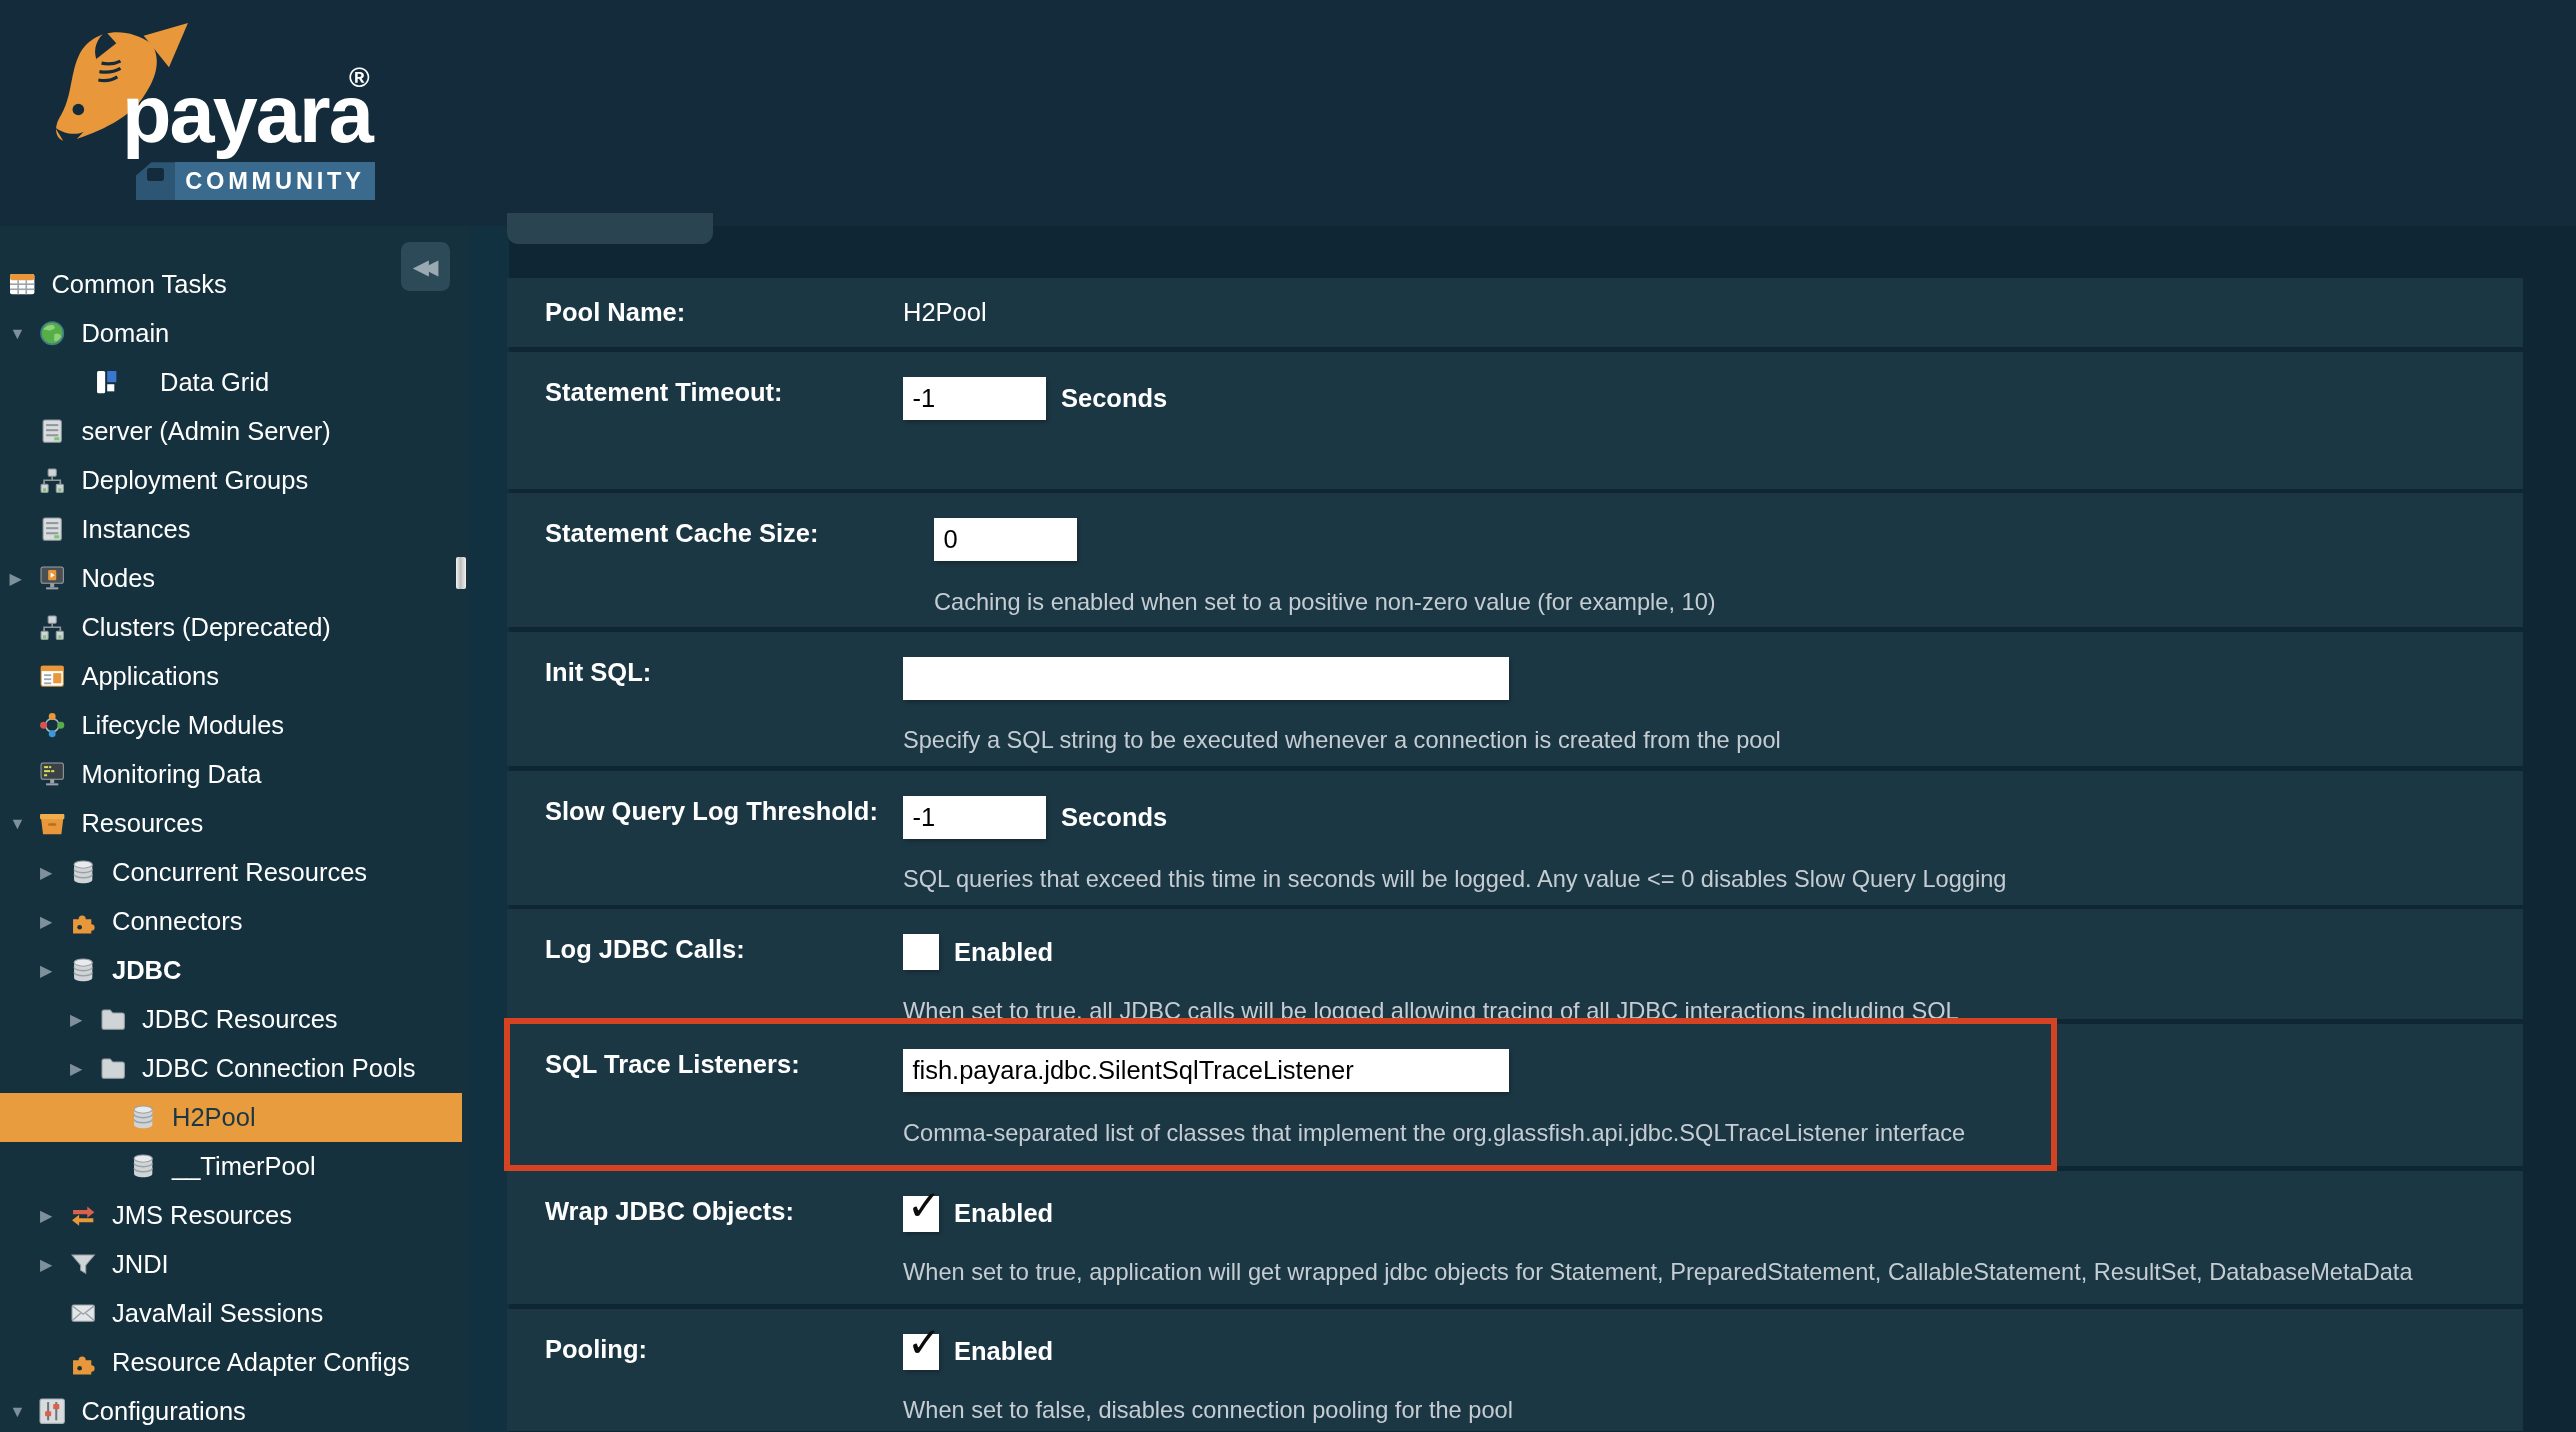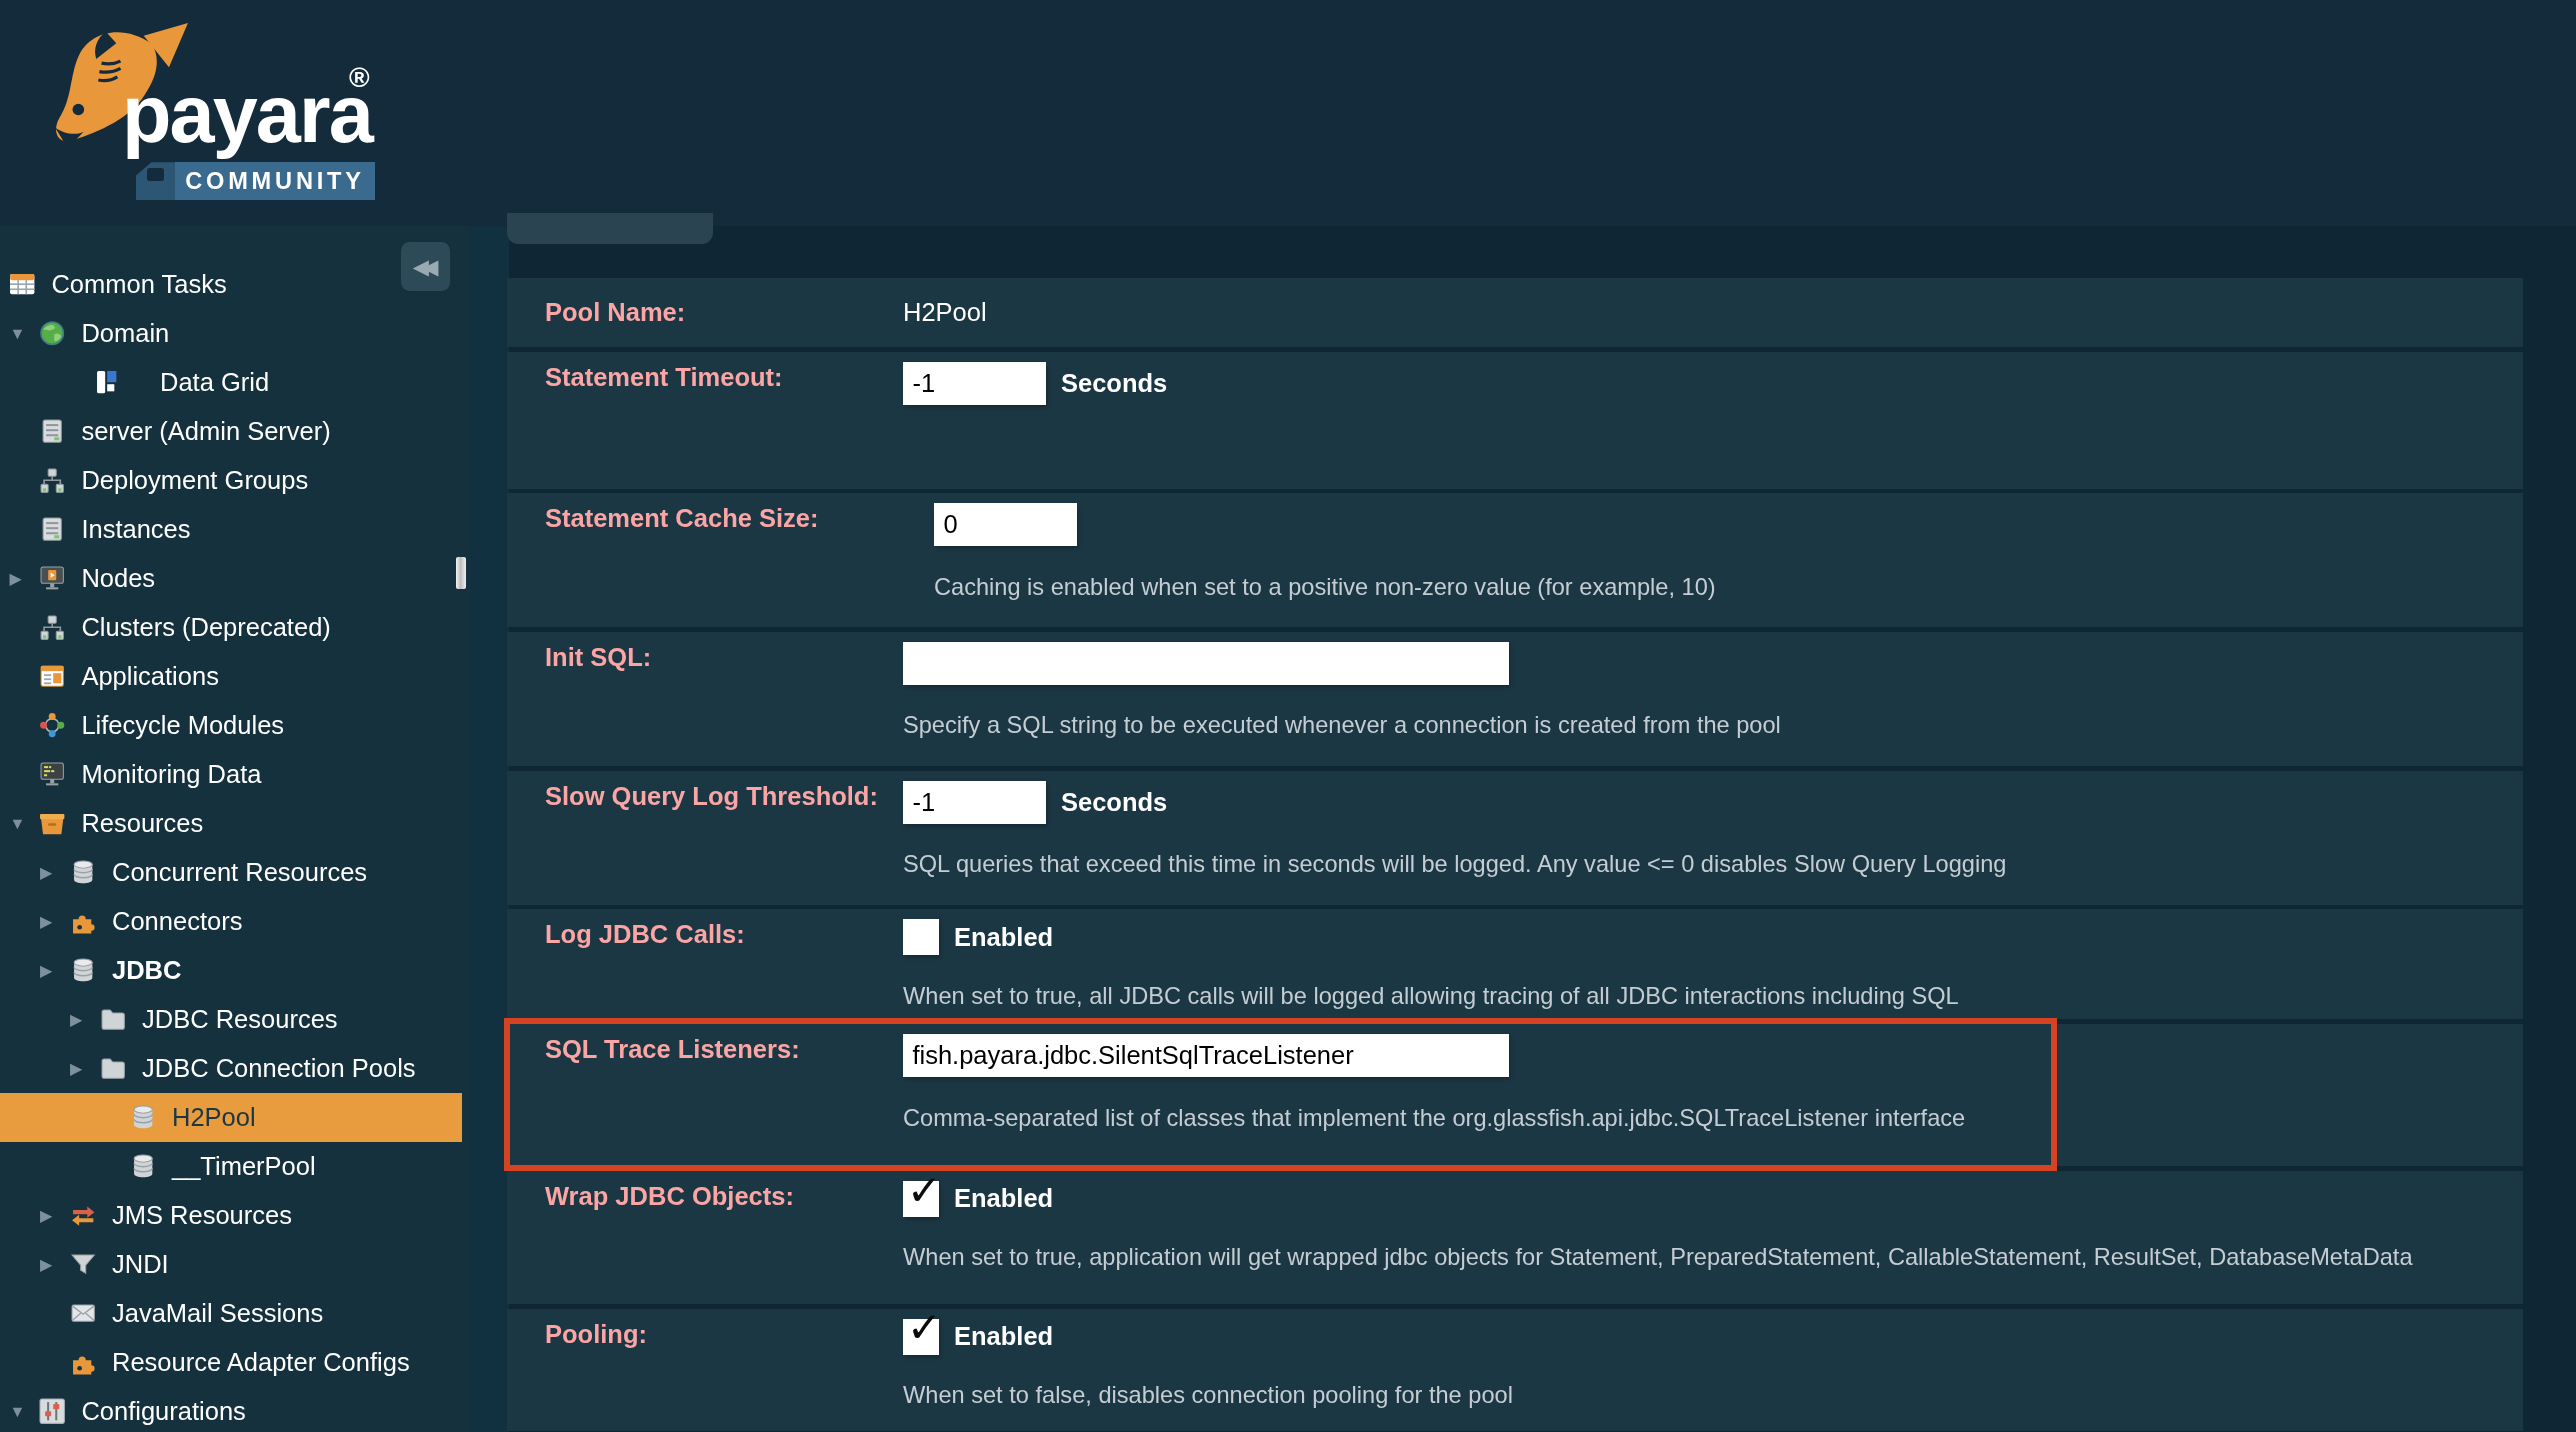--- a/index.html
+++ b/index.html
@@ -38,24 +38,24 @@
   .exp{width:30px;flex:0 0 30px;font-size:16px;color:#7e909b;text-align:left;}
   .tree-icon{width:28px;flex:0 0 28px;height:26.4px;display:inline-flex;align-items:center;}
   .tree-icon svg{width:26.4px;height:26.4px;}
   .tree-label{margin-left:14px;font-size:25.5px;color:#ffffff;white-space:nowrap;}
   .tree-label.bold{font-weight:bold;}
   
   .tab-frag{position:absolute;left:507px;top:213px;width:206px;height:31px;background:#2a4452;
     border-radius:0 0 11.3px 11.3px;cursor:pointer;}
   
   .form-table{position:absolute;left:507px;top:278px;width:2016px;display:flex;flex-direction:column;gap:4.7px;}
-  .form-row{background:#1c3744;display:flex;box-sizing:border-box;padding-top:10px;}
+  .form-row{background:#1c3744;display:flex;box-sizing:border-box;padding-top:25px;}
   .form-row.center{align-items:center;padding-top:0;}
   .row-label{width:358px;flex:0 0 358px;padding-left:38px;box-sizing:content-box;
-    font-size:25.5px;font-weight:bold;color:#fca5a5;line-height:1.2;}
+    font-size:25.5px;font-weight:bold;color:#ffffff;line-height:1.2;}
   .row-content{flex:1;display:flex;flex-direction:column;}
   .row-control{display:flex;align-items:center;}
   .static-value{font-size:25.5px;color:#ffffff;}
   .fld{height:43px;background:#ffffff;border:none;box-sizing:border-box;font-size:25.5px;
     font-family:"Liberation Sans",sans-serif;color:#000;padding:0 9.4px;
     box-shadow:1.9px 2.8px 4.7px rgba(0,0,0,0.3);}
   .fld.small{width:143px;}
   .fld.large{width:606px;}
   .checkbox{width:36px;height:36px;background:#ffffff;position:relative;
     box-shadow:1.9px 2.8px 4.7px rgba(0,0,0,0.3);cursor:pointer;}

